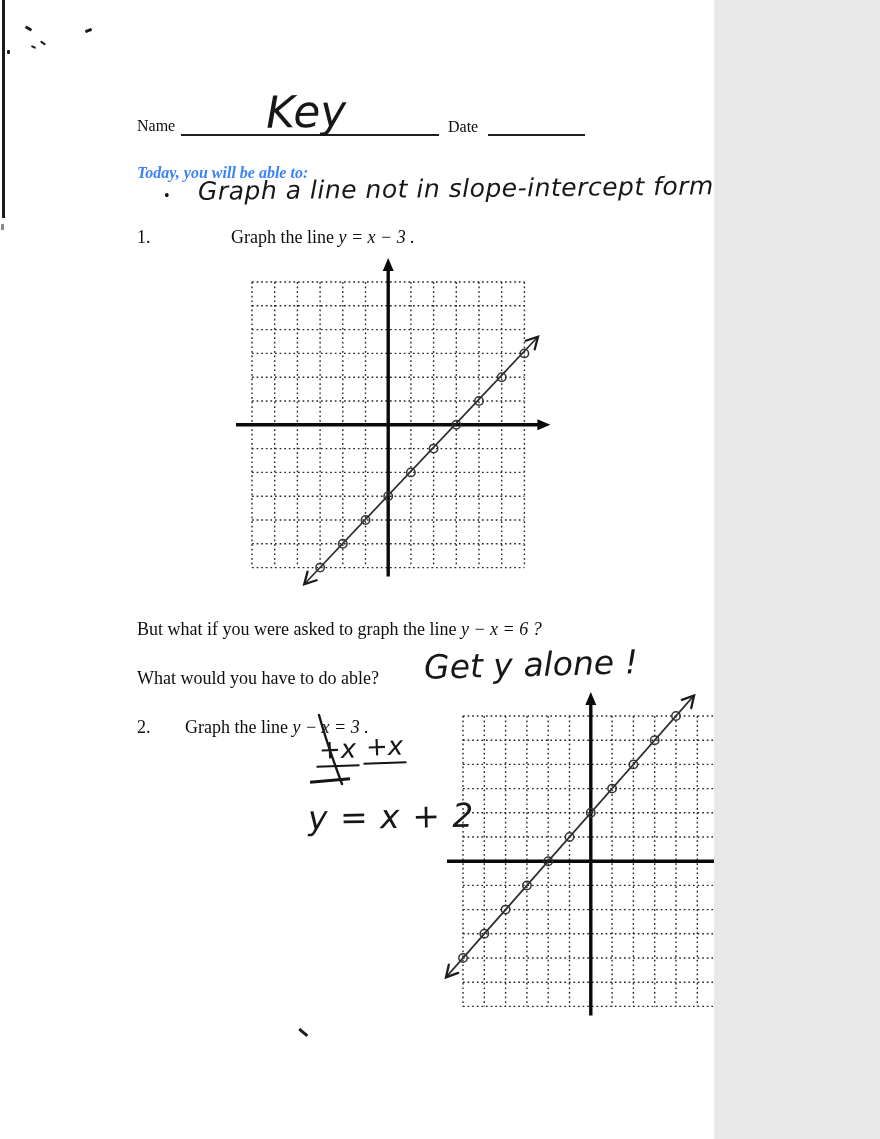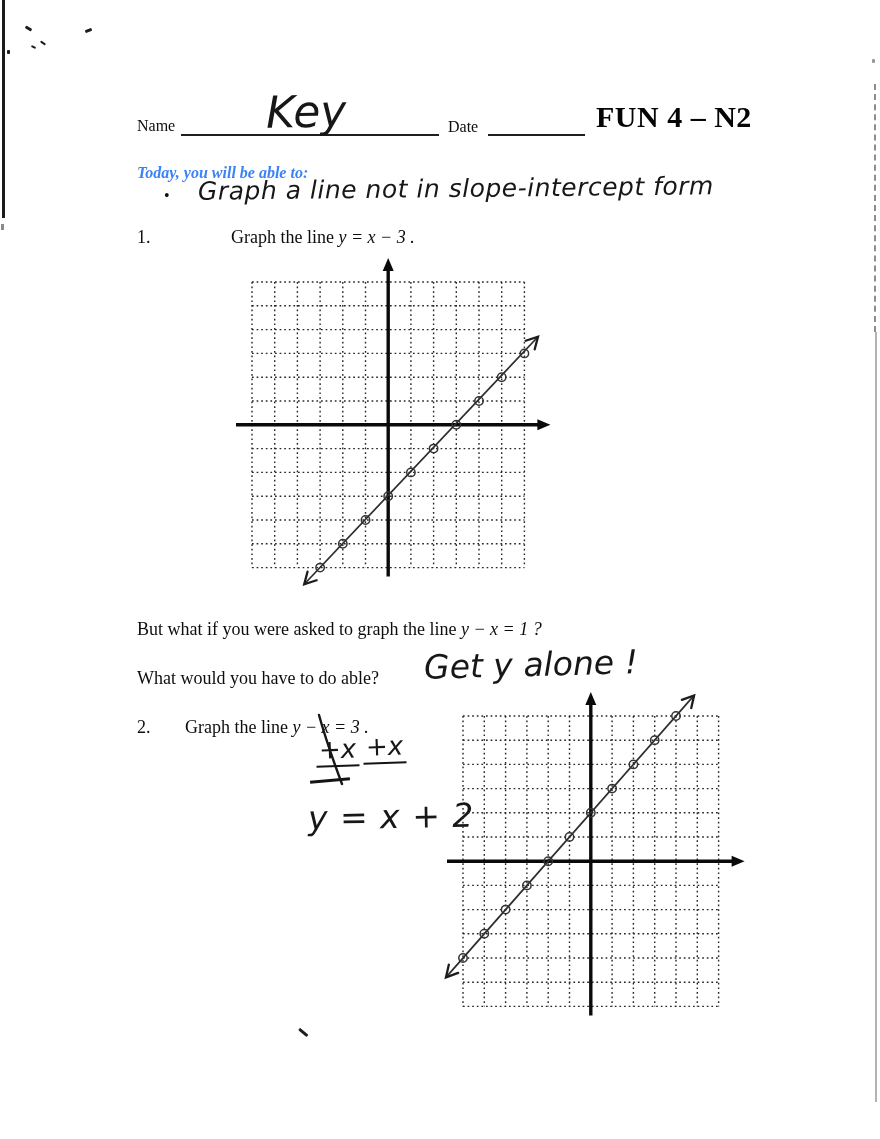--- a/index.html
+++ b/index.html
@@ -1,17 +1,17 @@
 <!DOCTYPE html>
 <html><head>
 <meta charset="utf-8">
 <style>
   html,body{margin:0;padding:0;background:#e8e8e8;}
   .page{
-    position:relative;width:880px;height:1139px;background:#ffffff;
+    position:relative;width:714px;height:1139px;background:#ffffff;
     font-family:"Liberation Serif",serif;color:#101010;overflow:hidden;
   }
   .abs{position:absolute;}
   .label{font-size:16px;color:#0e0e0e;}
   .body-text{font-size:18px;color:#0d0d0d;white-space:nowrap;}
   .math{font-style:italic;}
   .num{font-size:18px;}
   .course{font-size:30px;font-weight:bold;letter-spacing:.5px;color:#050505;}
   .intro{font-size:16px;font-style:italic;font-weight:bold;color:#3b82f6;}
   .rule{background:#1f1f1f;height:1.8px;}
@@ -49,21 +49,20 @@
   <div class="speck" style="left:31px;top:46px;width:5px;height:2px;transform:rotate(28deg);"></div>
   <div class="speck" style="left:7px;top:50px;width:3px;height:4px;"></div>
   <div class="speck" style="left:872px;top:59px;width:3px;height:4px;background:#999;"></div>
   <div class="speck" style="left:298px;top:1031px;width:11px;height:2.5px;transform:rotate(40deg);"></div>
 
   <span class="abs label" style="left:137px;top:117px;">Name</span>
   <div class="abs rule" style="left:181px;top:134px;width:258px;"></div>
   <span class="abs hw hw-key" style="left:266px;top:90px;">Key</span>
   <span class="abs label" style="left:448px;top:118px;">Date</span>
   <div class="abs rule" style="left:488px;top:134px;width:97px;"></div>
-  <span class="abs course" style="left:596px;top:100px;">FUN 4 – N2</span>
 
   <span class="abs intro" style="left:137px;top:164px;">Today, you will be able to:</span>
   <span class="abs" style="left:164px;top:187px;font-size:16px;">•</span>
   <span class="abs hw hw-goal" style="left:198px;top:176px;">Graph a line not in slope-intercept form</span>
 
   <span class="abs num" style="left:137px;top:227px;">1.</span>
   <span class="abs body-text" style="left:187px;top:227px;margin-left:44px;">
     <span>Graph the line</span>
     <span class="math">y = x − 3 .</span>
   </span>
@@ -109,21 +108,21 @@
       <circle cx="180.9" cy="216.4" r="4.2" class="point-circle"></circle>
       <circle cx="203.6" cy="192.6" r="4.2" class="point-circle"></circle>
       <circle cx="226.29999999999998" cy="168.8" r="4.2" class="point-circle"></circle>
       <circle cx="249" cy="145" r="4.2" class="point-circle"></circle>
       <circle cx="271.7" cy="121.2" r="4.2" class="point-circle"></circle>
       <circle cx="294.4" cy="97.4" r="4.2" class="point-circle"></circle>
     </svg>
 
   <span class="abs body-text" style="left:137px;top:619px;">
     <span>But what if you were asked to graph the line</span>
-    <span class="math">y − x = 1 ?</span>
+    <span class="math">y − x = 6 ?</span>
   </span>
   <span class="abs body-text" style="left:137px;top:668px;">What would you have to do able?</span>
   <span class="abs hw hw-answer" style="left:424px;top:648px;">Get y alone !</span>
 
   <span class="abs num" style="left:137px;top:717px;">2.</span>
   <span class="abs body-text" style="left:185px;top:717px;">
     <span>Graph the line</span>
     <span class="math">y − x = 3 .</span>
   </span>
 

